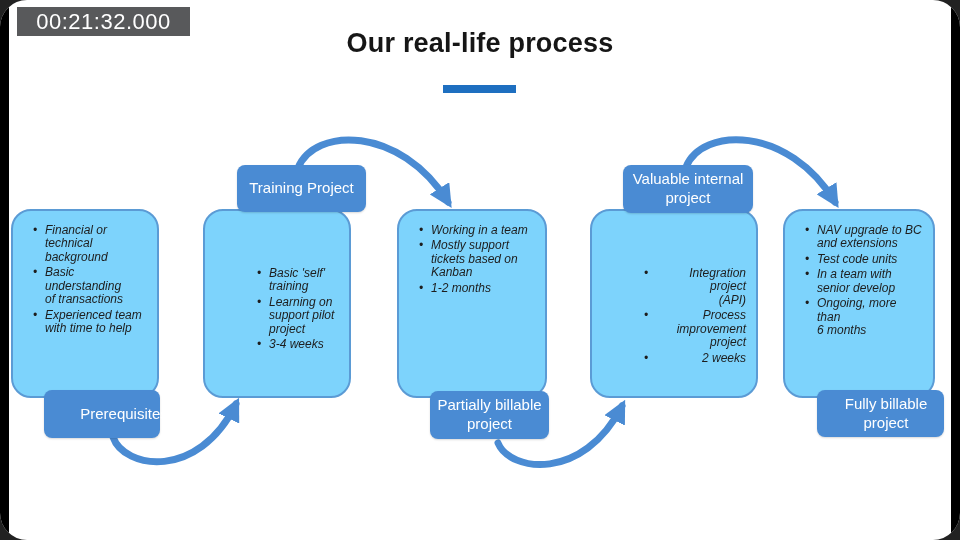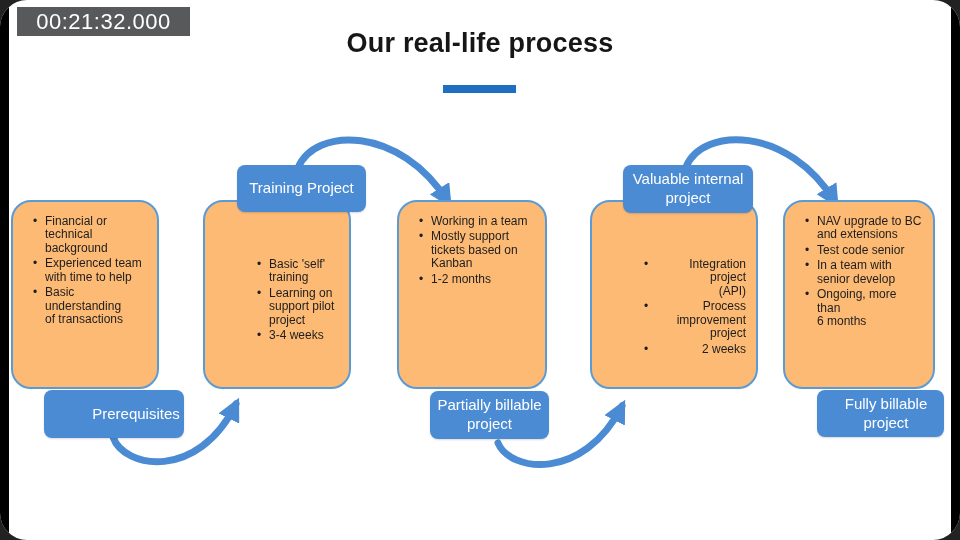--- a/index.html
+++ b/index.html
@@ -67,26 +67,27 @@
     left: 0;
     top: 0;
     width: 960px;
     height: 540px;
     pointer-events: none;
     z-index: 5;
   }
 
   .stage-box {
     position: absolute;
-    top: 200px;
+    top: 209px;
     height: 189px;
-    background: #fdba74;
+    background: #7dd3fc;
     border: 2px solid #5B9BD5;
     border-radius: 20px;
     z-index: 10;
+    font-style: italic;
   }
   .stage-box ul {
     list-style: none;
     padding: 13px 10px 0 20px;
     color: #1d1d1d;
     font-size: 12px;
     line-height: 1.12;
   }
   .stage-box li {
     position: relative;
@@ -116,21 +117,21 @@
     font-size: 15px;
     line-height: 1.25;
     display: flex;
     align-items: center;
     justify-content: center;
     text-align: center;
     white-space: pre-line;
     z-index: 20;
     box-shadow: 0 1px 2px rgba(0,0,0,0.15);
   }
-  .label-1 { left: 44px;  top: 390px; width: 140px; height: 48px; padding-left: 44px; }
+  .label-1 { left: 44px;  top: 390px; width: 116px; height: 48px; padding-left: 44px; }
   .label-2 { left: 237px; top: 165px; width: 129px; height: 47px; }
   .label-3 { left: 430px; top: 391px; width: 119px; height: 48px; }
   .label-4 { left: 623px; top: 165px; width: 130px; height: 48px; }
   .label-5 { left: 817px; top: 390px; width: 127px; height: 47px; padding-left: 11px; }
 </style>
 </head>
 <body>
 
 <div class="slide">
 
@@ -152,24 +153,24 @@
     <path d="M 298 168 C 314 127, 400 125, 448 202" fill="none" stroke="#4A8BD3" stroke-width="7" stroke-linecap="round" marker-end="url(#ah)"></path>
     <path d="M 498 443 C 510 472, 583 482, 622 406" fill="none" stroke="#4A8BD3" stroke-width="7" stroke-linecap="round" marker-end="url(#ah)"></path>
     <path d="M 686 167 C 702 127, 788 125, 835 202" fill="none" stroke="#4A8BD3" stroke-width="7" stroke-linecap="round" marker-end="url(#ah)"></path>
   </svg>
 
   <div class="stage-box box-1">
     <ul>
       <li>Financial or
 technical
 background</li>
+      <li>Basic understanding
+of transactions</li>
       <li>Experienced team
 with time to help</li>
-      <li>Basic understanding
-of transactions</li>
     </ul>
   </div>
   <div class="stage-label label-1">Prerequisites</div>
 
   <div class="stage-box box-2 pad-mid">
     <ul>
       <li>Basic 'self' training</li>
       <li>Learning on
 support pilot project</li>
       <li>3-4 weeks</li>
@@ -199,21 +200,21 @@
       <li>2 weeks</li>
     </ul>
   </div>
   <div class="stage-label label-4">Valuable internal
 project</div>
 
   <div class="stage-box box-5">
     <ul>
       <li>NAV upgrade to BC
 and extensions</li>
-      <li>Test code senior</li>
+      <li>Test code units</li>
       <li>In  a team with
 senior develop</li>
       <li>Ongoing, more than
 6 months</li>
     </ul>
   </div>
   <div class="stage-label label-5">Fully billable
 project</div>
 
 </div>

